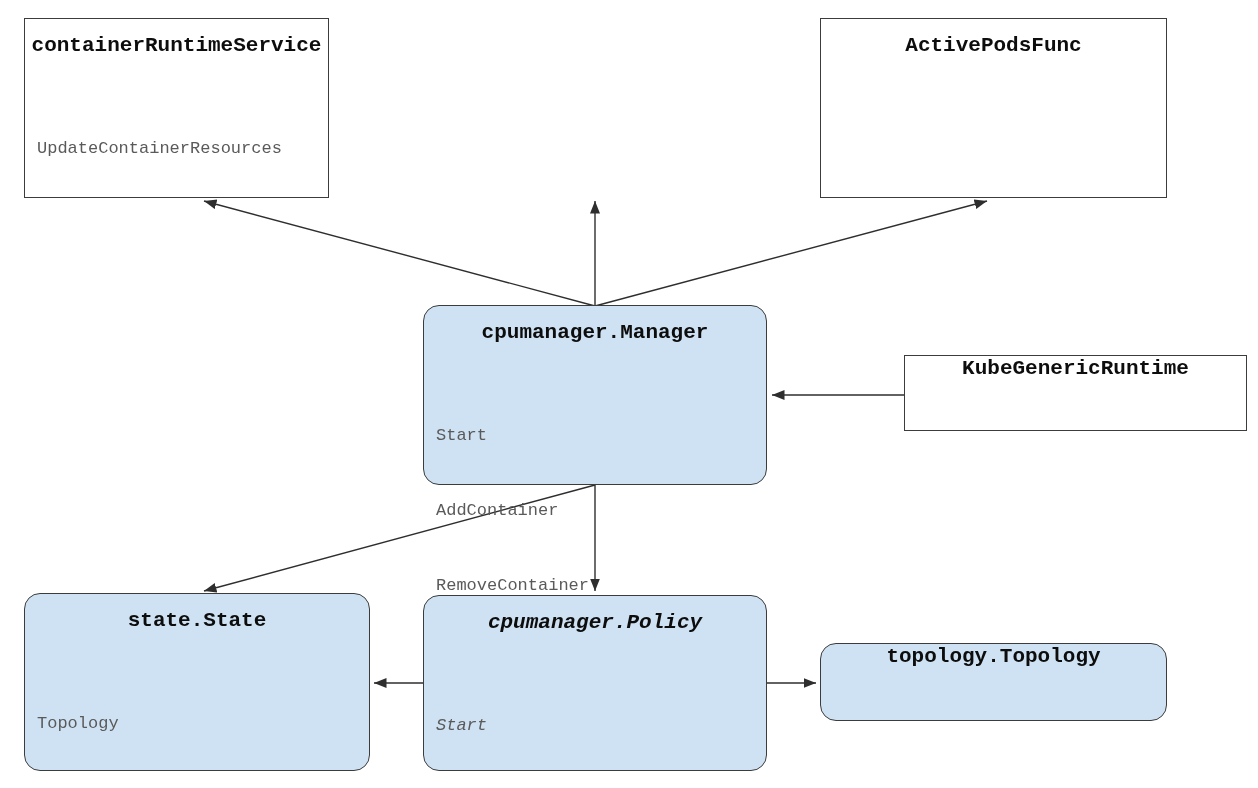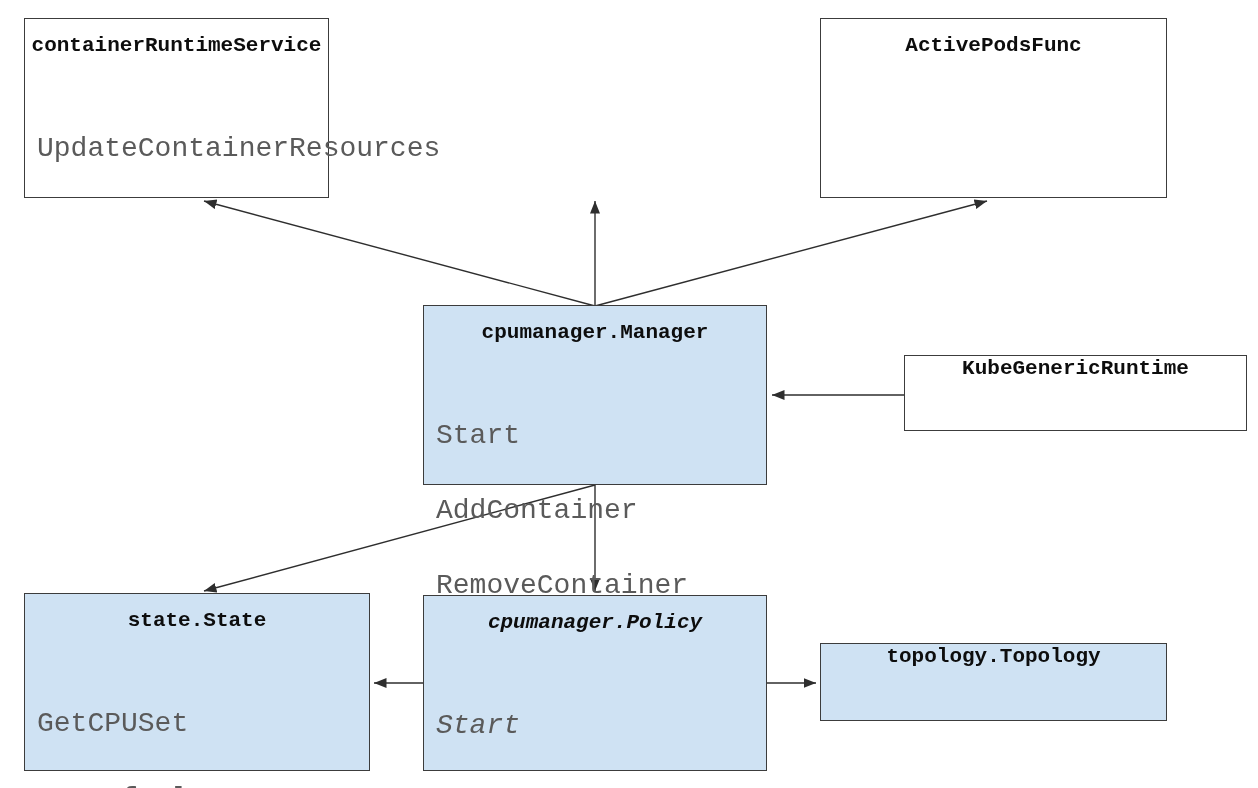--- a/index.html
+++ b/index.html
@@ -33,41 +33,42 @@
     pointer-events: none;
   }
   .box {
     position: absolute;
     box-sizing: border-box;
     border: 1.5px solid var(--border-color);
     background: var(--plain-fill);
   }
   .box.highlight {
     background: var(--highlight-fill);
+    border-radius: 16px;
   }
   .box-title {
     margin-top: 14px;
     text-align: center;
     font-size: 21px;
     line-height: 26px;
     font-weight: 700;
     color: var(--title-color);
     white-space: pre;
   }
   .box.center-title {
     display: flex;
     align-items: flex-start;
     justify-content: center;
   }
   .box.center-title .box-title {
     margin-top: 0;
   }
   .methods {
     margin: 27px 0 0 12px;
-    font-size: 28px;
+    font-size: 17px;
     line-height: 25px;
     color: var(--method-color);
     white-space: pre;
   }
   .arrow-line {
     stroke: var(--arrow-color);
     stroke-width: 1.4;
     fill: none;
   }
 </style>
@@ -114,21 +115,21 @@
     </div>
   </div>
 
   <div class="box center-title" style="left:904px; top:355px; width:343px; height:76px;">
     <div class="box-title">KubeGenericRuntime</div>
   </div>
 
   <div class="box highlight" style="left:24px; top:593px; width:346px; height:178px;">
     <div class="box-title">state.State</div>
     <div class="methods">
-      <div>GetCPUSet</div>
+      <div>Topology</div>
       <div>GetDefaultCPUSet</div>
       
       
     </div>
   </div>
 
   <div class="box highlight" style="left:423px; top:595px; width:344px; height:176px;font-style:italic;">
     <div class="box-title">cpumanager.Policy</div>
     <div class="methods">
       <div>Start</div>

